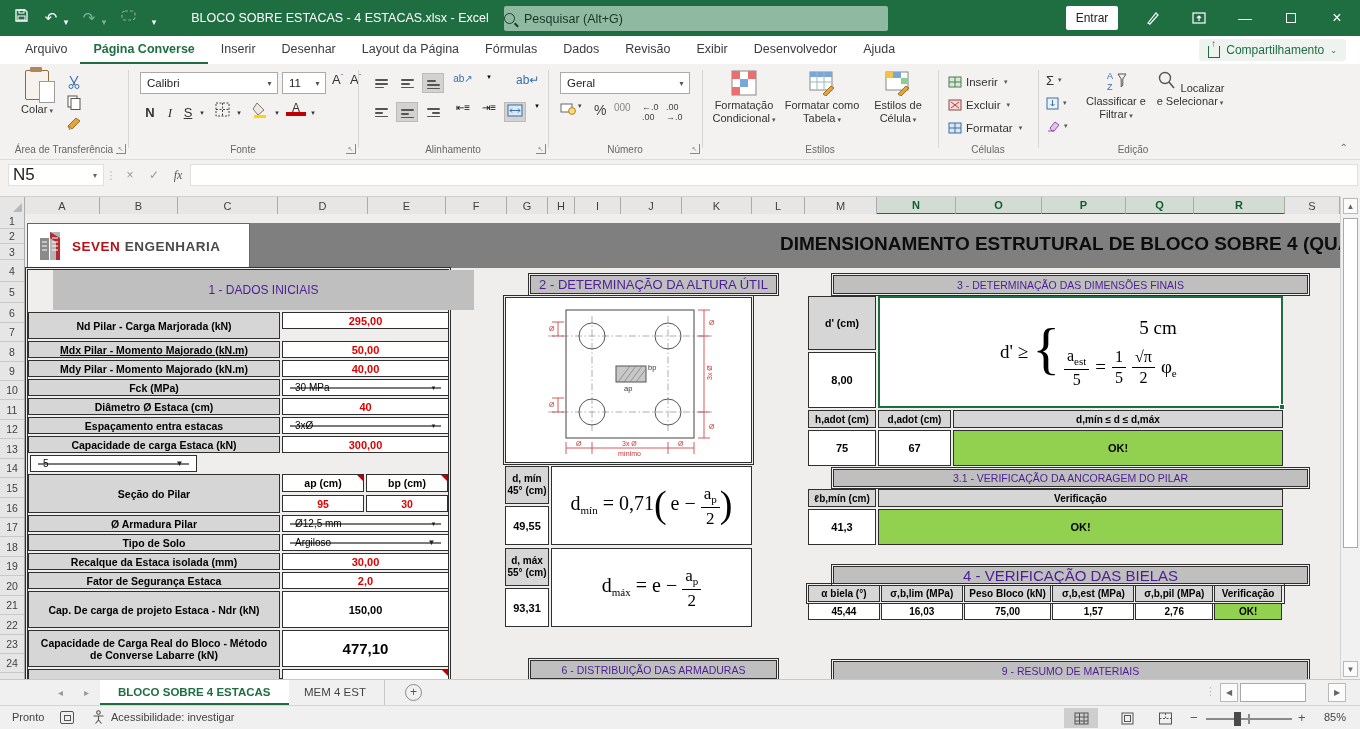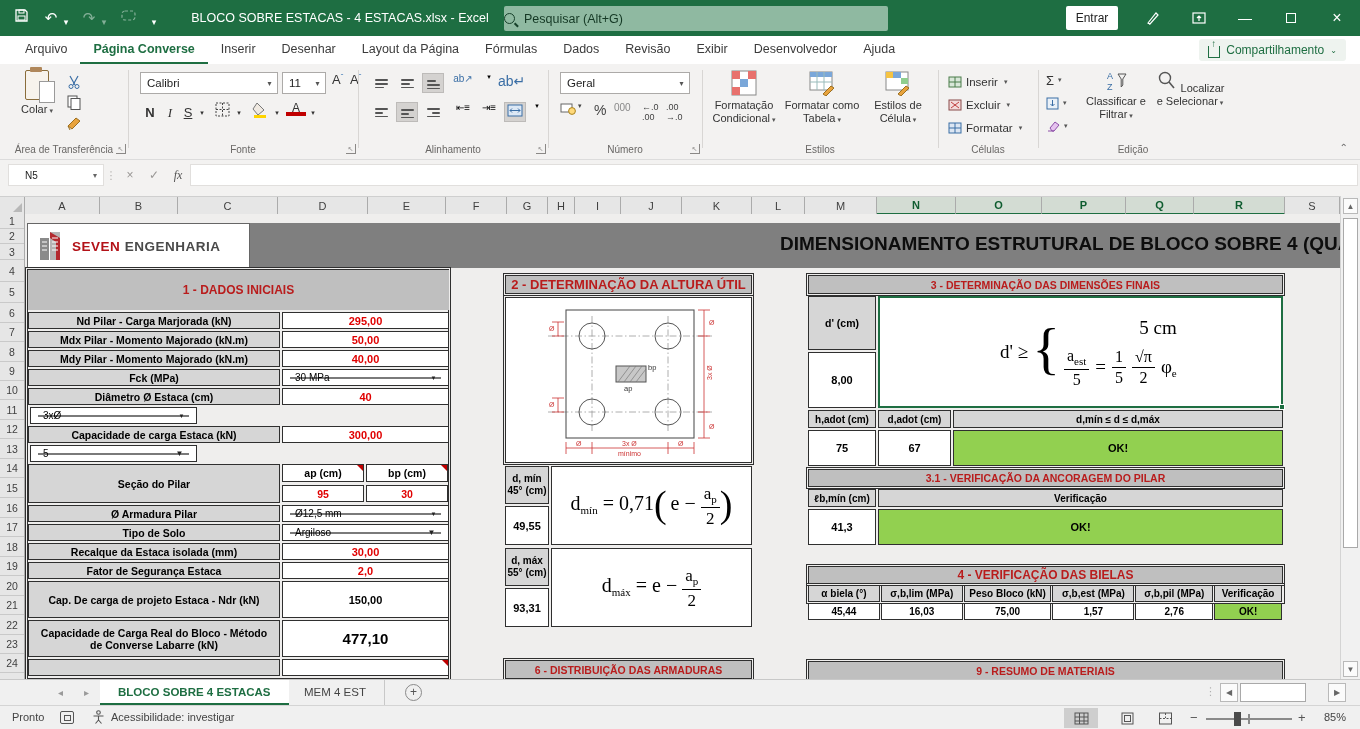--- a/index.html
+++ b/index.html
@@ -79,21 +79,21 @@
   #g-cells { left:938px; width:100px; position:absolute; height:92px; }
   .cellrow { position:absolute; left:10px; height:20px; display:flex; align-items:center; gap:4px; font-size:11.5px; color:#333; }
   #g-edit { left:1038px; width:190px; position:absolute; height:92px; }
   .editcol { position:absolute; left:8px; width:30px; height:20px; font-size:13px; color:#333; display:flex; align-items:center; gap:2px; }
   .twoline { position:absolute; top:6px; width:72px; text-align:center; font-size:11px; color:#333; line-height:13px; }
   #ribbon-collapse { position:absolute; right:12px; top:78px; color:#666; font-size:10px; }
 
   
   #formulabar { position:absolute; left:0; top:161px; width:1360px; height:28px; background:#f3f2f1; display:flex; align-items:center; }
   #name-box { margin-left:8px; width:96px; height:22px; background:#fff; border:1px solid #e1dfdd; display:flex; align-items:center; }
-  #name-box .nb-text { flex:1; padding-left:16px; font-size:10px; color:#222; }
+  #name-box .nb-text { flex:1; padding-left:4px; font-size:17px; color:#222; }
   #name-box .drop { width:16px; font-size:8px; color:#666; text-align:center; }
   #fb-handle { width:14px; text-align:center; color:#b5b3b1; font-size:11px; }
   .fb-btn { width:24px; height:22px; text-align:center; line-height:22px; font-size:12px; color:#9a9896; }
   #fb-fx { font-family:"Liberation Serif", serif; font-style:italic; color:#555; }
   #fb-input { flex:1; height:22px; background:#fff; border:1px solid #e1dfdd; margin-right:2px; font-size:11.5px; padding-left:6px; color:#222; }
 
   
   #colheaders { position:absolute; left:0; top:196px; width:1340px; height:18px; display:flex; background:#e6e6e6; border-top:1px solid #cfcfcf; }
   #corner { width:25px; height:18px; border-right:1px solid #ababab; border-bottom:1px solid #9a9a9a; position:relative; background:#e6e6e6; }
   #corner::after { content:""; position:absolute; right:2px; bottom:2px; border-left:9px solid transparent; border-bottom:9px solid #b8b8b8; }
@@ -107,21 +107,21 @@
   .abs { position:absolute; }
 
   
   #vscroll { position:absolute; left:1340px; top:196px; width:20px; height:483px; background:#f1f1f1; border-left:1px solid #d4d4d4; }
   #vscroll .arr { position:absolute; left:2px; width:15px; height:16px; border:1px solid #b9b9b9; background:#fbfbfb; font-size:8px; color:#666; text-align:center; line-height:15px; }
   #vs-thumb { position:absolute; left:2px; top:22px; width:15px; height:330px; background:#fff; border:1px solid #a9a9a9; }
 
   
   .cellbox { position:absolute; border:1px solid #2f2f2f; background:#fff; }
   .dbl { outline:1px solid #2f2f2f; outline-offset:1px; }
-  .sechdr { background:#bfbfbf; font-weight:bold; font-size:11px; color:#b91c1c; display:flex; align-items:center; justify-content:center; text-align:center; }
+  .sechdr { background:#bfbfbf; font-weight:normal; font-size:11px; color:#4c1d95; display:flex; align-items:center; justify-content:center; text-align:center;margin-left:25px; }
   .lblgray { background:#d6d6d6; font-weight:bold; font-size:10px; color:#000; display:flex; align-items:center; justify-content:center; text-align:center; }
   .okgreen { background:#92d050; font-weight:bold; font-size:11px; color:#000; display:flex; align-items:center; justify-content:center; }
   .valcell { font-weight:bold; font-size:11px; color:#000; display:flex; align-items:center; justify-content:center; }
 
   
   #logo-box { left:2px; top:9px; width:223px; height:45px; background:#fff; border:1px solid #666; display:flex; align-items:center; gap:8px; padding-left:10px; }
   #logo-box .brand b { color:#b31218; font-size:13.5px; letter-spacing:.5px; }
   #logo-box .brand span { color:#4a4a4a; font-size:13.5px; font-weight:bold; letter-spacing:.5px; }
   #gray-band { left:225px; top:9px; width:1090px; height:45px; background:#7f7f7f; overflow:hidden; }
   #gray-band div { position:absolute; left:530px; top:10px; white-space:nowrap; font-size:19px; font-weight:bold; color:#0d0d0d; }
@@ -364,21 +364,21 @@
       <div class="launcher">↘</div>
     </div>
     <div class="vsep" style="left:358px"></div>
 
     <div id="g-align">
       <div class="abtn" style="left:12px;top:9px"><span class="lines"><b style="width:13px"></b><b style="width:13px"></b><b style="width:9px"></b></span></div>
       <div class="abtn" style="left:38px;top:9px"><span class="lines"><b style="width:13px"></b><b style="width:9px"></b><b style="width:13px"></b></span></div>
       <div class="abtn on" style="left:64px;top:9px"><span class="lines"><b style="width:9px"></b><b style="width:13px"></b><b style="width:13px"></b></span></div>
       <div class="abtn" style="left:94px;top:9px;font-size:10px;color:#3a6ea5">ab↗</div>
       <div class="abtn" style="left:120px;top:9px;font-size:7px">▾</div>
-      <div class="abtn" style="left:140px;top:9px;font-size:14px;color:#3a6ea5">ab↵</div>
+      <div class="abtn" style="left:158px;top:9px;font-size:12px;color:#3a6ea5">ab↵</div>
       <div class="abtn" style="left:12px;top:38px"><span class="lines"><b style="width:13px"></b><b style="width:8px;margin-right:5px"></b><b style="width:13px"></b></span></div>
       <div class="abtn on" style="left:38px;top:38px"><span class="lines"><b style="width:13px"></b><b style="width:8px"></b><b style="width:13px"></b></span></div>
       <div class="abtn" style="left:64px;top:38px"><span class="lines"><b style="width:13px"></b><b style="width:8px;margin-left:5px"></b><b style="width:13px"></b></span></div>
       <div class="abtn" style="left:94px;top:38px;font-size:10px">⇤≡</div>
       <div class="abtn" style="left:120px;top:38px;font-size:10px">⇥≡</div>
       <div class="abtn on" style="left:146px;top:38px">
         <svg width="16" height="13" viewBox="0 0 16 13">
             <rect x="1" y="1" width="14" height="11" fill="#dce8f5" stroke="#3a6ea5"></rect>
             <path d="M3 6.5h10M5 4.5l-2 2 2 2M11 4.5l2 2-2 2" stroke="#3a6ea5" fill="none"></path>
           </svg>
@@ -594,45 +594,46 @@
       <div class="brand"><b>SEVEN</b> <span>ENGENHARIA</span></div>
     </div>
     <div id="gray-band" class="abs">
       <div>DIMENSIONAMENTO ESTRUTURAL DE BLOCO SOBRE 4 (QUATRO) ESTACAS</div>
     </div>
 
     <div id="dados" class="abs dbl" style="border:1px solid #2f2f2f; background:transparent">
       <div id="dados-title" class="sechdr" style="font-size:12px">1 - DADOS INICIAIS</div>
       <div id="dados-rows">
           <div class="d-row">
-            <div class="d-label" style="height: 17px;">Nd Pilar - Carga Marjorada (kN)</div>
+            <div class="d-label" style="height: 27px;">Nd Pilar - Carga Marjorada (kN)</div>
             <div class="d-val red" style="height: 17px;">295,00</div>
           </div>
           <div class="d-row">
-            <div class="d-label" style="height: 17px;">Mdx Pilar - Momento Majorado (kN.m)</div>
+            <div class="d-label" style="height: 17px; text-decoration: underline;">Mdx Pilar - Momento Majorado (kN.m)</div>
             <div class="d-val red" style="height: 17px;">50,00</div>
           </div>
           <div class="d-row">
             <div class="d-label" style="height: 17px;">Mdy Pilar - Momento Majorado (kN.m)</div>
             <div class="d-val red" style="height: 17px;">40,00</div>
           </div>
           <div class="d-row">
             <div class="d-label" style="height: 17px;">Fck (MPa)</div>
             <div class="d-val combo-cell" style="height: 17px;">
               <div class="combo-in">
                 <div class="txt">30 MPa</div>
                 <div class="dbtn">▼</div>
               </div>
             </div>
           </div>
           <div class="d-row">
             <div class="d-label" style="height: 17px;">Diâmetro Ø Estaca (cm)</div>
             <div class="d-val red" style="height: 17px;">40</div>
           </div>
           <div class="d-row">
+            <div class="d-label" style="height: 17px;">Espaçamento entra estacas</div>
             <div class="d-val combo-cell" style="height: 17px;">
               <div class="combo-in">
                 <div class="txt">3xØ</div>
                 <div class="dbtn">▼</div>
               </div>
             </div>
           </div>
           <div class="d-row">
             <div class="d-label" style="height: 17px;">Capacidade de carga Estaca (kN)</div>
             <div class="d-val red" style="height: 17px;">300,00</div>
@@ -810,21 +811,21 @@
     <div id="range-lbl" class="cellbox lblgray">d,mín ≤ d ≤ d,máx</div>
     <div id="hadot-val" class="cellbox valcell">75</div>
     <div id="dadot-val" class="cellbox valcell">67</div>
     <div id="range-ok" class="cellbox okgreen">OK!</div>
     <div id="s31-hdr" class="cellbox sechdr dbl" style="font-size:10.5px">3.1 - VERIFICAÇÃO DA ANCORAGEM DO PILAR</div>
     <div id="lb-lbl" class="cellbox lblgray">ℓb,mín (cm)</div>
     <div id="verif-lbl" class="cellbox lblgray">Verificação</div>
     <div id="lb-val" class="cellbox valcell">41,3</div>
     <div id="verif-ok" class="cellbox okgreen">OK!</div>
 
-    <div id="sec4-hdr" class="cellbox sechdr dbl" style="font-size:12px">4 - VERIFICAÇÃO DAS BIELAS</div>
+    <div id="sec4-hdr" class="cellbox sechdr dbl" style="font-size:15px">4 - VERIFICAÇÃO DAS BIELAS</div>
     <div id="bielas-head" class="dbl">
         <div class="b-cell" style="width: 72px;">α biela (°)</div>
         <div class="b-cell" style="width: 82px;">σ,b,lim (MPa)</div>
         <div class="b-cell" style="width: 88px;">Peso Bloco (kN)</div>
         <div class="b-cell" style="width: 82px;">σ,b,est (MPa)</div>
         <div class="b-cell" style="width: 78px;">σ,b,pil (MPa)</div>
         <div class="b-cell" style="width: 68px;">Verificação</div>
       </div>
     <div id="bielas-vals">
         <div class="b-cell b-val" style="width: 72px;">45,44</div>

